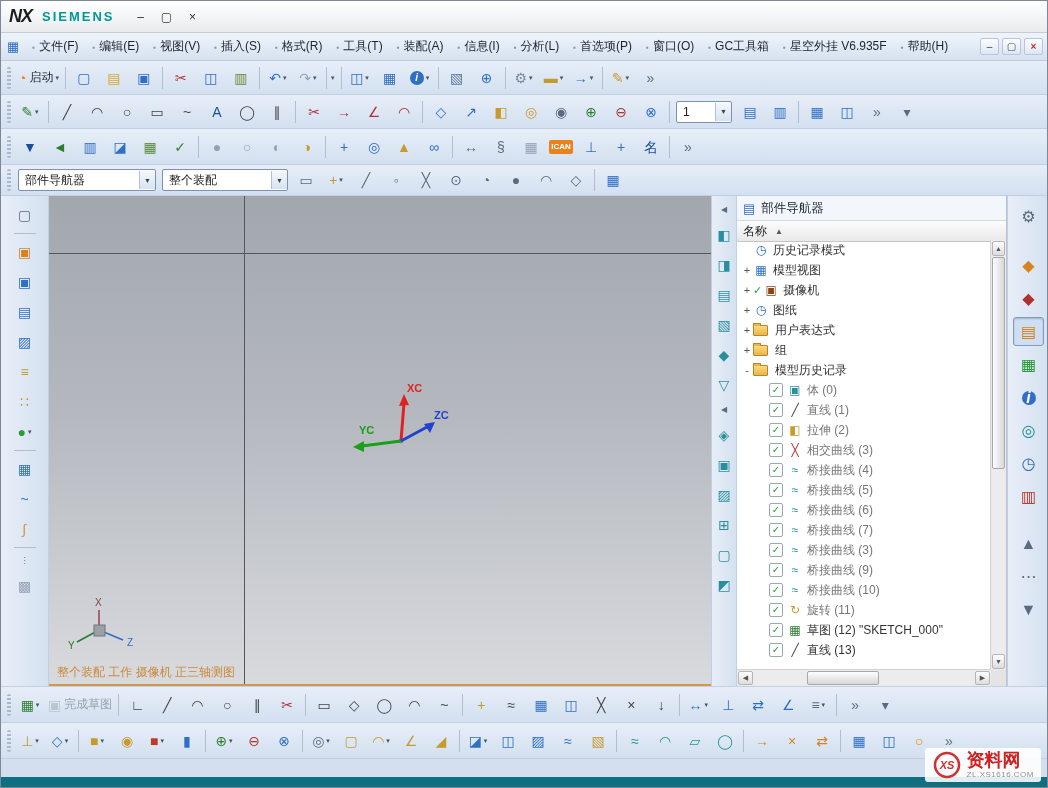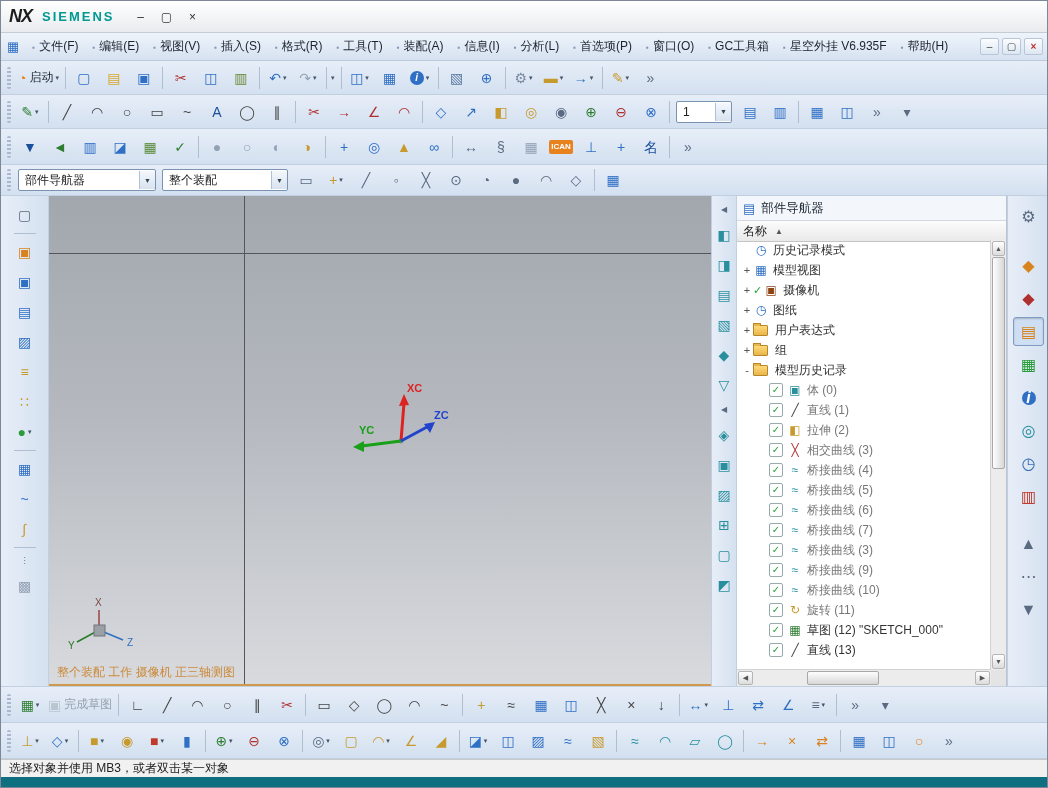--- a/index.html
+++ b/index.html
@@ -972,19 +972,26 @@
         </div>
         <div class="tbi">
           <span class="gl" style="color: rgb(232, 130, 30);">○</span>
         </div>
         <div class="tbi">
           <span class="gl" style="color: rgb(90, 106, 128);">»</span>
         </div>
       </div>
   </div>
 
-  <div class="statusbar">
-    <span>选择对象并使用 MB3，或者双击某一对象</span>
+  <div class="tealbar"></div>
+
+  <div class="watermark">
+    <svg width="30" height="30">
+      <circle cx="15" cy="15" r="12" fill="none" stroke="#d03030" stroke-width="2.5"></circle>
+      <text x="15" y="19" text-anchor="middle" font-size="11" font-style="italic" font-weight="bold" fill="#d03030">XS</text>
+    </svg>
+    <span>
+      <div class="wm-title">资料网</div>
+      <div class="wm-sub">ZL.XS1616.COM</div>
+    </span>
   </div>
-  <div class="tealbar"></div>
-
 
 </div>
 
 </body></html>

